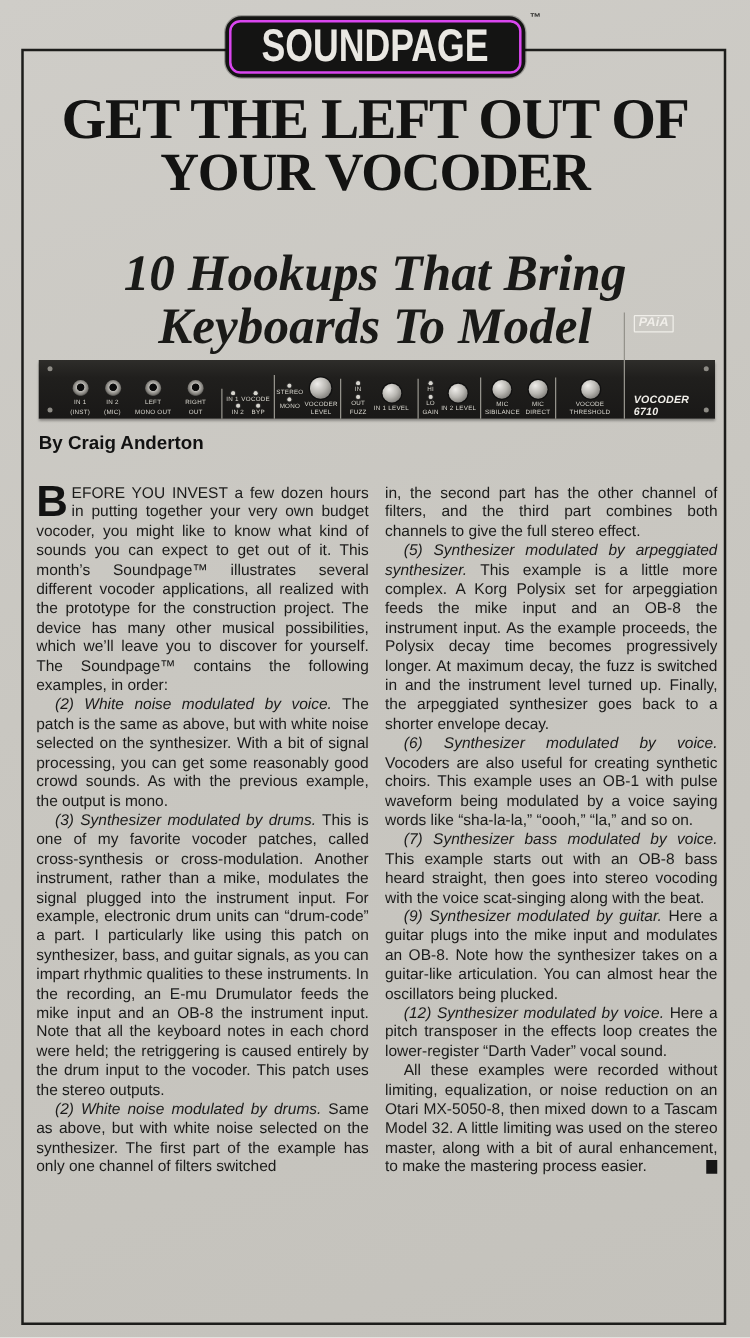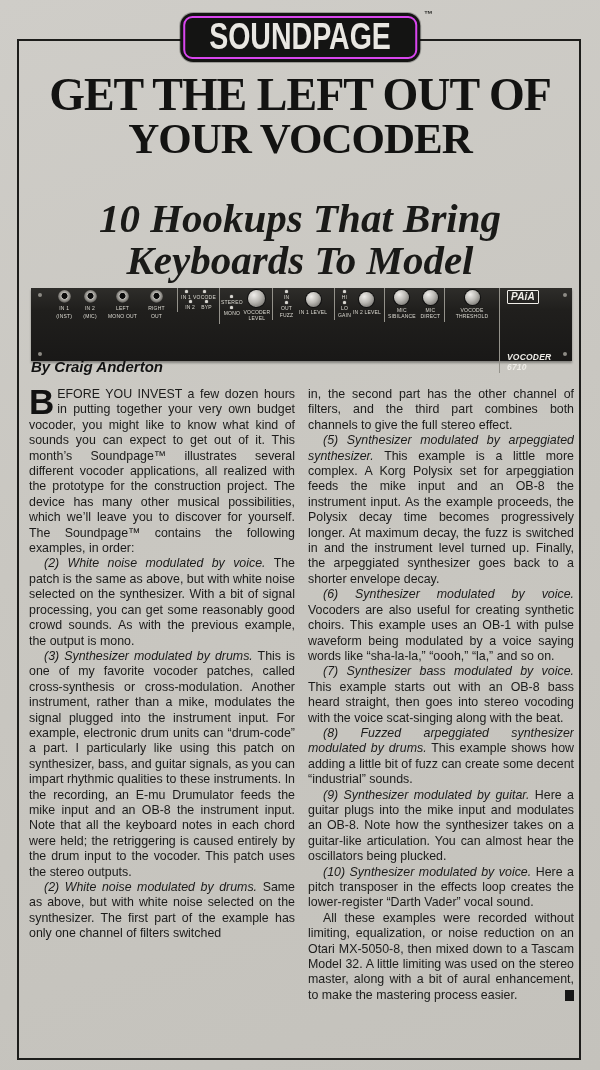--- a/index.html
+++ b/index.html
@@ -26,23 +26,23 @@
     letter-spacing:-1px;color:#131312;}
   .title2{position:absolute;top:117px;left:0;width:100%;text-align:center;
     font-family:"Liberation Serif",serif;font-weight:700;font-size:43px;line-height:1;
     letter-spacing:-1px;color:#131312;}
   .subtitle{position:absolute;left:0;width:100%;text-align:center;
     font-family:"Liberation Serif",serif;font-weight:700;font-style:italic;
     font-size:41px;line-height:1;color:#1a1a18;}
   .subtitle.l1{top:198px;}
   .subtitle.l2{top:240px;}
   
-  .panel{position:absolute;left:31px;top:288px;width:541px;height:73px;
+  .panel{position:absolute;left:31px;top:288px;width:541px;height:47px;
     background:linear-gradient(#2e2d2a,#201f1d 30%,#191817);
-    display:flex;align-items:flex-start;box-shadow:0 2px 2px rgba(0,0,0,.35);
+    display:flex;align-items:flex-end;box-shadow:0 2px 2px rgba(0,0,0,.35);
     color:#dcdad2;font-size:5px;letter-spacing:.2px;text-transform:uppercase;}
   .sec{position:relative;display:flex;align-items:center;justify-content:space-evenly;
     padding:2px 1px;box-sizing:border-box;}
   .sec + .sec{border-left:1px solid #94928b;}
   .unit{display:flex;flex-direction:column;align-items:center;gap:2px;text-align:center;line-height:1.25;}
   .jack{width:13px;height:13px;border-radius:50%;
     background:radial-gradient(circle at 50% 45%,#0c0c0c 28%,#b9b7b2 34%,#7c7a75 60%,#4a4946 70%,#161614 76%);}
   .knob{width:15px;height:15px;border-radius:50%;
     background:radial-gradient(circle at 35% 30%,#efedea,#b9b7b2 45%,#7e7c78 80%,#565450 100%);
     box-shadow:0 0 0 1px #101010;}
@@ -52,21 +52,21 @@
   .screw{position:absolute;width:4px;height:4px;border-radius:50%;background:#8d8b85;}
   .screw.tl{left:7px;top:5px}.screw.bl{left:7px;bottom:5px}
   .screw.tr{right:5px;top:5px}.screw.br{right:5px;bottom:5px}
   .brand-sec{flex-direction:column;align-items:flex-start;justify-content:center;
     padding-left:7px;gap:1px;text-transform:none;}
   .brand-logo{font-weight:700;font-style:italic;font-size:10px;line-height:1;color:#f0eee9;
     border:1px solid #f0eee9;padding:1px 3px;border-radius:1px;}
   .brand-model{font-weight:700;font-style:italic;font-size:8.5px;line-height:1;color:#efede8;margin-top:48px;}
   .brand-number{font-weight:700;font-style:italic;font-size:8.5px;line-height:1;color:#efede8;}
   
-  .byline{position:absolute;left:31px;top:358px;font-size:15px;font-weight:700;color:#121212;font-style:italic;}
+  .byline{position:absolute;left:31px;top:346px;font-size:15px;font-weight:700;color:#121212;}
   .columns{position:absolute;left:29px;top:387px;width:546px;height:668px;
     display:flex;gap:13px;overflow:hidden;}
   .col{width:266px;overflow:hidden;text-align:justify;
     font-size:12.4px;line-height:15.4px;color:#1b1b1a;}
   .para{margin:0;text-indent:15px;}
   .para.flush{text-indent:0;}
   .lead{font-weight:400;font-style:italic;}
   .dropcap{float:left;font-size:35px;line-height:27px;font-weight:700;
     margin:1px 3px 0 0;color:#121212;}
   .endmark{float:right;width:9px;height:11px;background:#161616;margin:2px 0 0 4px;}
@@ -215,19 +215,18 @@
       <p class="para"><b class="lead">(2) White noise modulated by voice.</b><span> The patch is the same as above, but with white noise selected on the synthesizer. With a bit of signal processing, you can get some reasonably good crowd sounds. As with the previous example, the output is mono.</span></p>
       <p class="para"><b class="lead">(3) Synthesizer modulated by drums.</b><span> This is one of my favorite vocoder patches, called cross-synthesis or cross-modulation. Another instrument, rather than a mike, modulates the signal plugged into the instrument input. For example, electronic drum units can “drum-code” a part. I particularly like using this patch on synthesizer, bass, and guitar signals, as you can impart rhythmic qualities to these instruments. In the recording, an E-mu Drumulator feeds the mike input and an OB-8 the instrument input. Note that all the keyboard notes in each chord were held; the retriggering is caused entirely by the drum input to the vocoder. This patch uses the stereo outputs.</span></p>
       <p class="para"><b class="lead">(2) White noise modulated by drums.</b><span> Same as above, but with white noise selected on the synthesizer. The first part of the example has only one channel of filters switched</span></p>
     </div>
 
     <div class="col">
       <p class="para flush"><span>in, the second part has the other channel of filters, and the third part combines both channels to give the full stereo effect.</span></p>
       <p class="para"><b class="lead">(5) Synthesizer modulated by arpeggiated synthesizer.</b><span> This example is a little more complex. A Korg Polysix set for arpeggiation feeds the mike input and an OB-8 the instrument input. As the example proceeds, the Polysix decay time becomes progressively longer. At maximum decay, the fuzz is switched in and the instrument level turned up. Finally, the arpeggiated synthesizer goes back to a shorter envelope decay.</span></p>
       <p class="para"><b class="lead">(6) Synthesizer modulated by voice.</b><span> Vocoders are also useful for creating synthetic choirs. This example uses an OB-1 with pulse waveform being modulated by a voice saying words like “sha-la-la,” “oooh,” “la,” and so on.</span></p>
       <p class="para"><b class="lead">(7) Synthesizer bass modulated by voice.</b><span> This example starts out with an OB-8 bass heard straight, then goes into stereo vocoding with the voice scat-singing along with the beat.</span></p>
-      <p class="para"><b class="lead">(8) Fuzzed arpeggiated synthesizer modulated by drums.</b><span> This example shows how adding a little bit of fuzz can create some decent “industrial” sounds.</span></p>
       <p class="para"><b class="lead">(9) Synthesizer modulated by guitar.</b><span> Here a guitar plugs into the mike input and modulates an OB-8. Note how the synthesizer takes on a guitar-like articulation. You can almost hear the oscillators being plucked.</span></p>
-      <p class="para"><b class="lead">(10) Synthesizer modulated by voice.</b><span> Here a pitch transposer in the effects loop creates the lower-register “Darth Vader” vocal sound.</span></p>
+      <p class="para"><b class="lead">(12) Synthesizer modulated by voice.</b><span> Here a pitch transposer in the effects loop creates the lower-register “Darth Vader” vocal sound.</span></p>
       <p class="para"><span>All these examples were recorded without limiting, equalization, or noise reduction on an Otari MX-5050-8, then mixed down to a Tascam Model 32. A little limiting was used on the stereo master, along with a bit of aural enhancement, to make the mastering process easier.</span><span class="endmark"></span></p>
     </div>
   </div>
 </div>
 
 </body></html>

